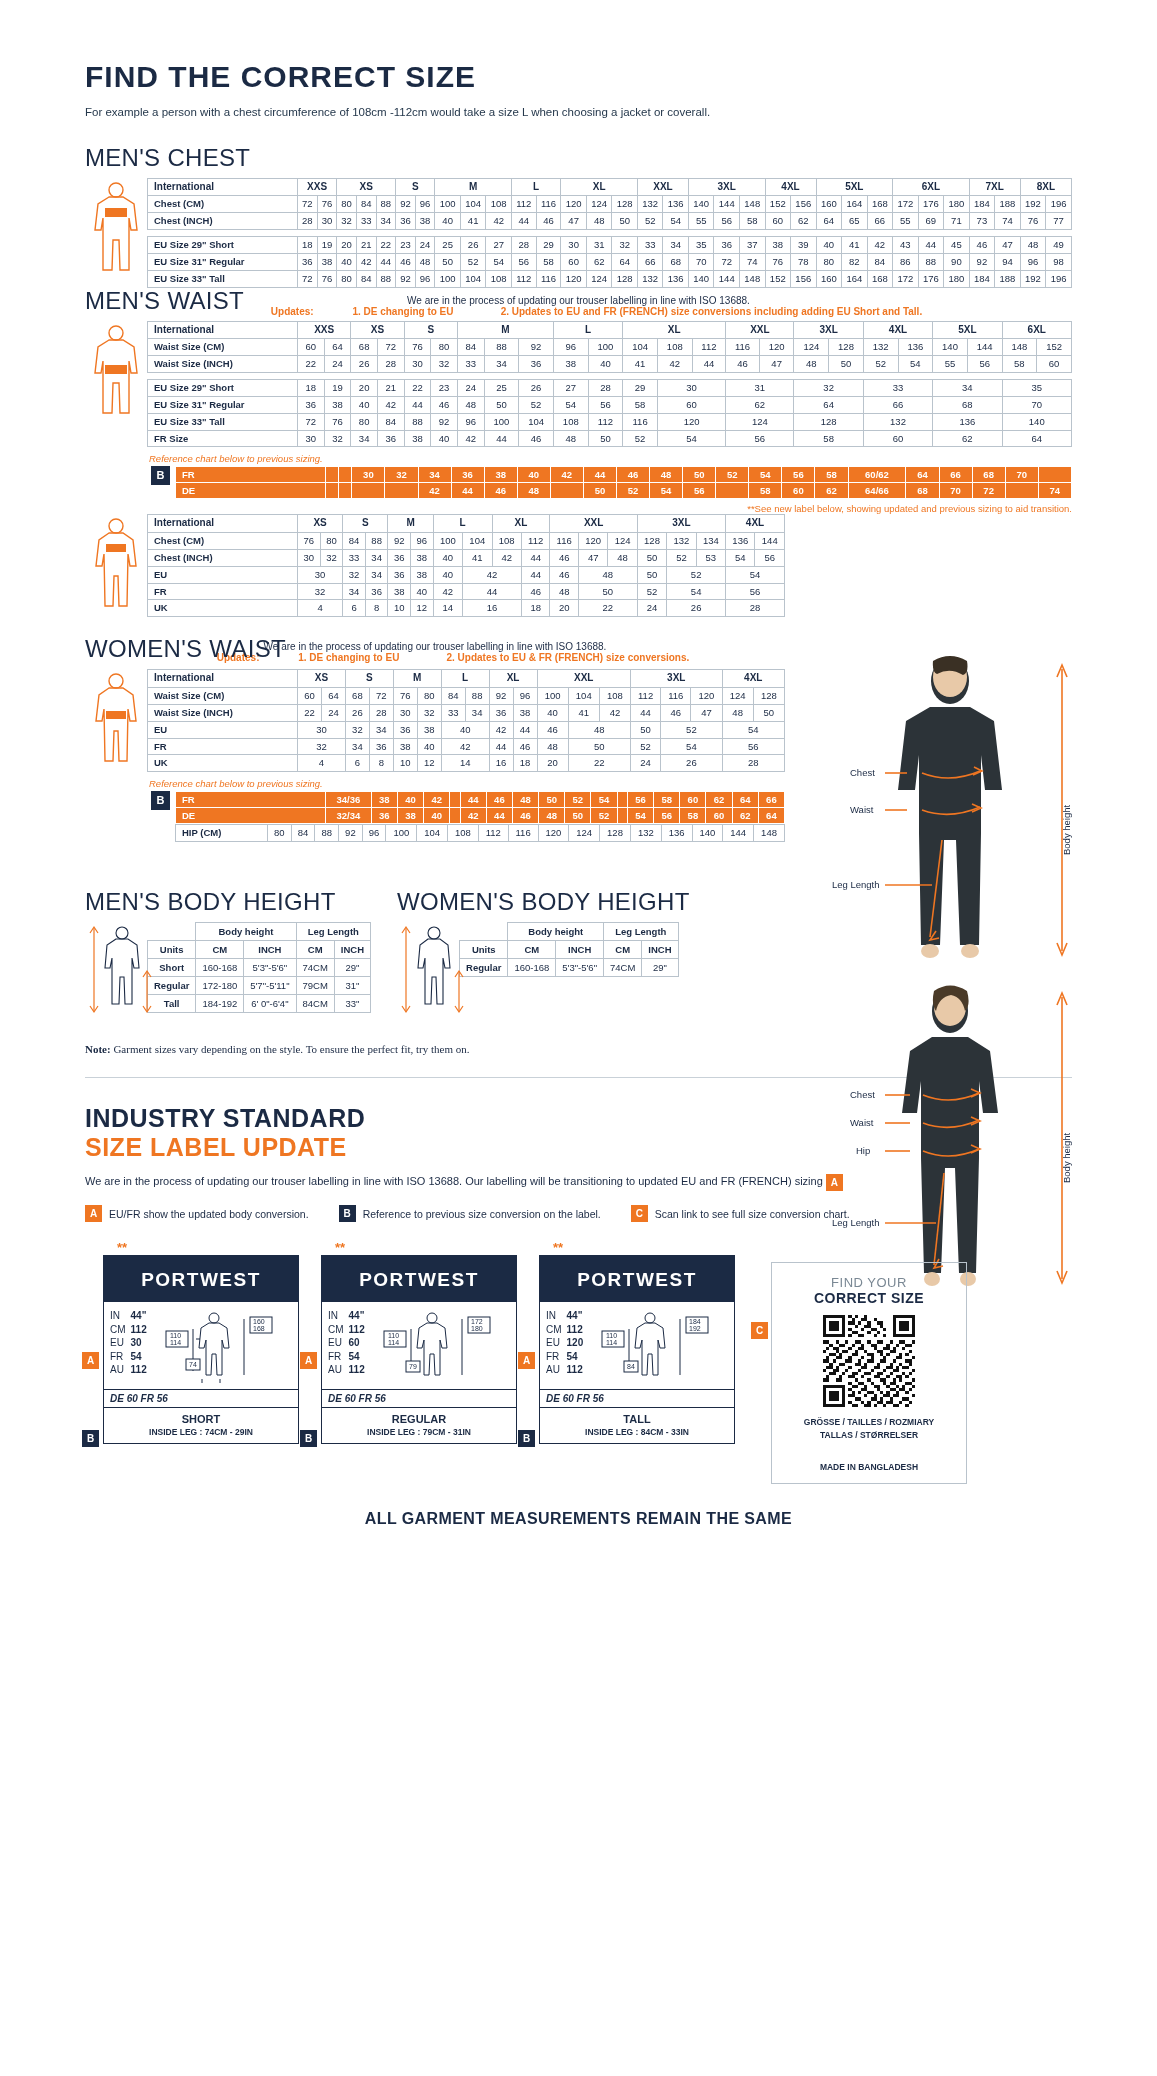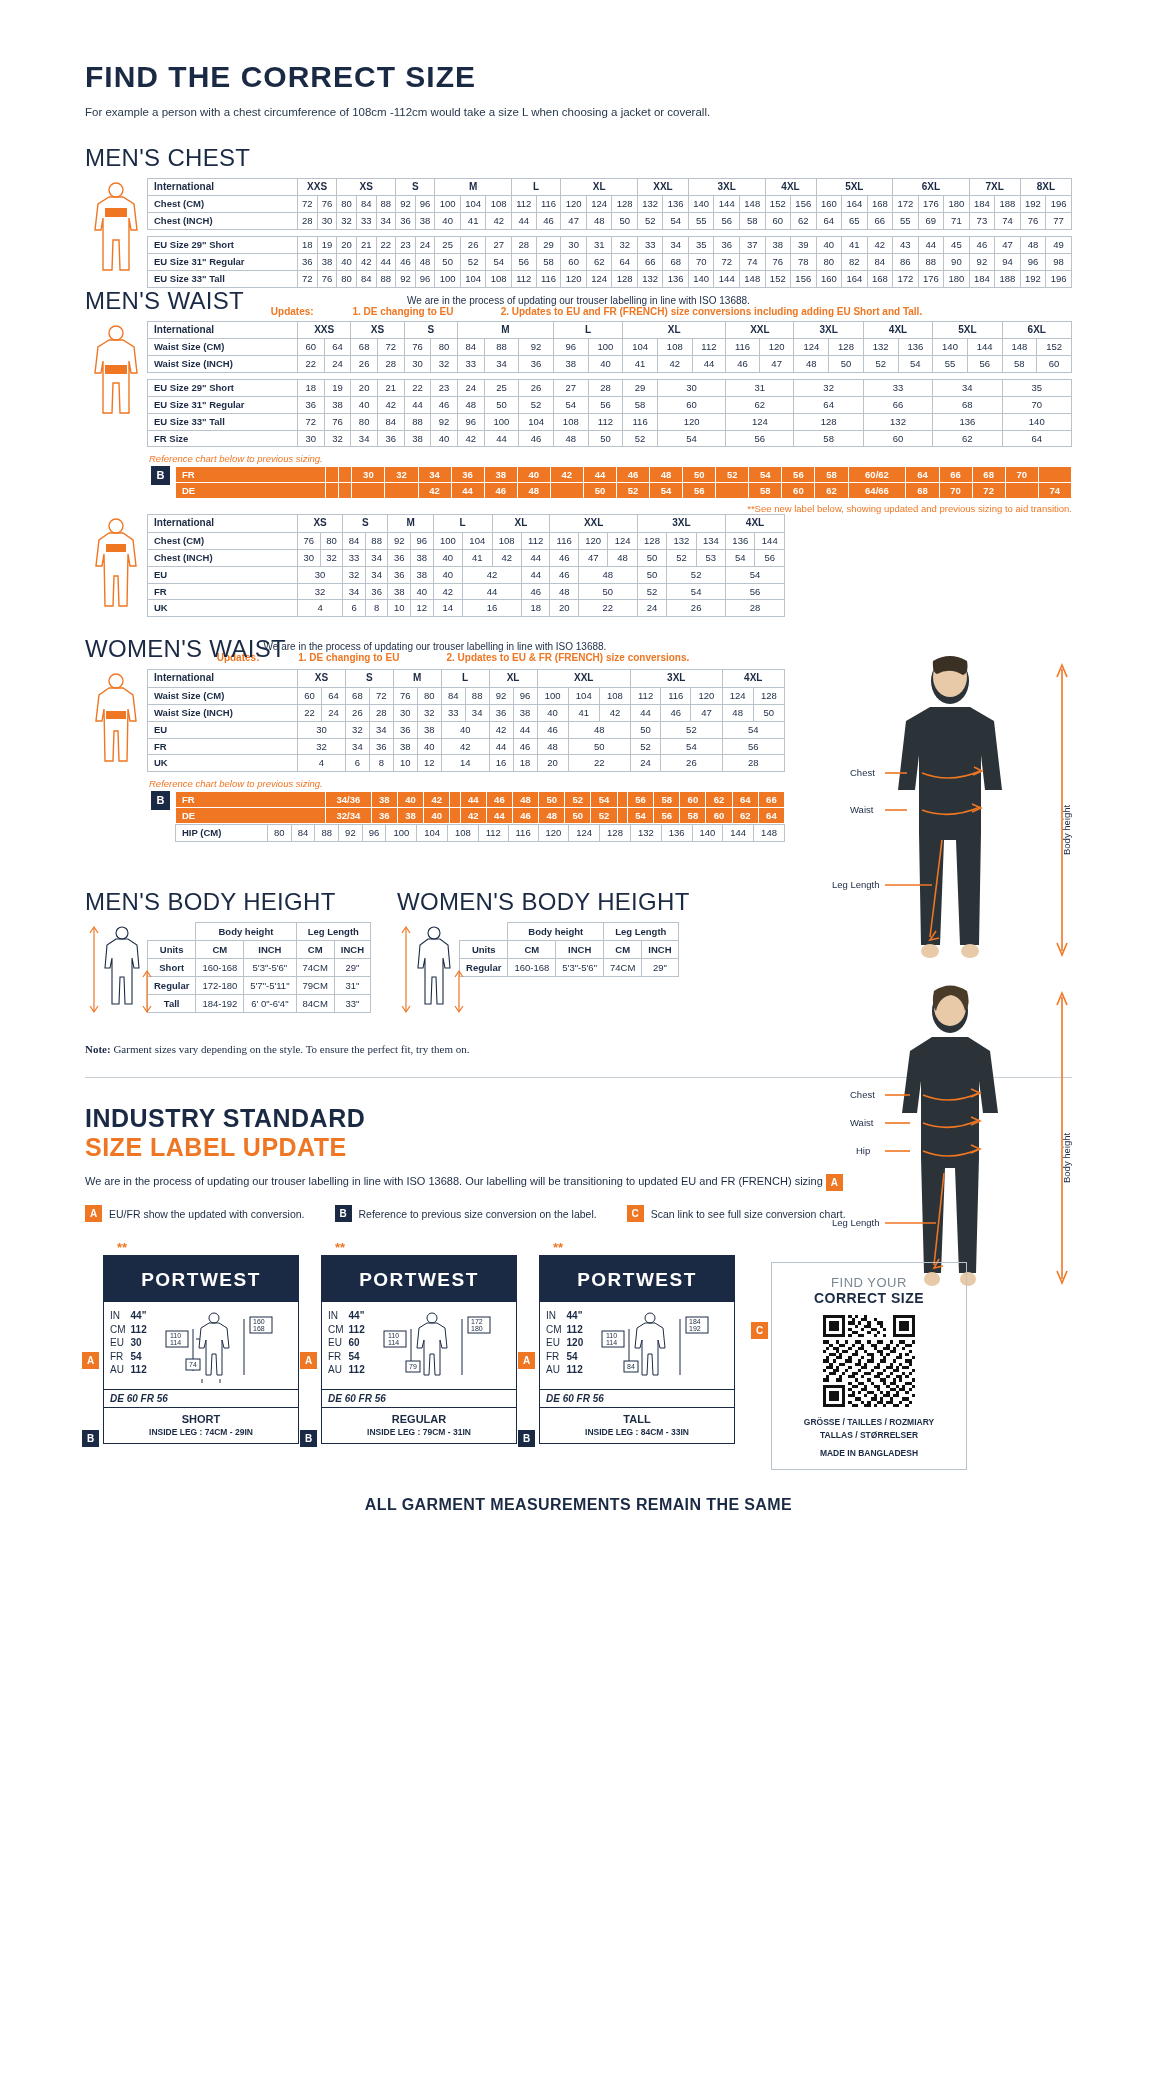--- a/index.html
+++ b/index.html
@@ -1122,21 +1122,21 @@
   <div class="ind-title">INDUSTRY STANDARD</div>
   <div class="ind-sub">SIZE LABEL UPDATE</div>
   <div class="ind-line">
     <span>We are in the process of updating our trouser labelling in line with ISO 13688. Our labelling will be transitioning to updated EU and FR (FRENCH) sizing</span>
     <span class="abadge">A</span>
   </div>
 
   <div class="legend-row">
     <div class="legend-item">
       <span class="abadge">A</span>
-      <span>EU/FR show the updated with conversion.</span>
+      <span>EU/FR show the updated body conversion.</span>
     </div>
     <div class="legend-item">
       <span class="nbadge">B</span>
       <span>Reference to previous size conversion on the label.</span>
     </div>
     <div class="legend-item">
       <span class="abadge">C</span>
       <span>Scan link to see full size conversion chart.</span>
     </div>
   </div>
@@ -1541,21 +1541,21 @@
                 <rect x="16" y="28" width="1" height="1"></rect>
               <rect x="19" y="28" width="1" height="1"></rect>
                 <rect x="22" y="28" width="2" height="1"></rect>
                 <rect x="26" y="28" width="1" height="1"></rect>
             </g>
           </svg>
         </div>
         <div class="qr-foot">
           <div>GRÖSSE / TAILLES / ROZMIARY</div>
           <div>TALLAS / STØRRELSER</div>
-          <div style="margin-top:5px;">MADE IN BANGLADESH</div>
+          <div style="margin-top:19px;">MADE IN BANGLADESH</div>
         </div>
       </div>
     </div>
   </div>
 
   <div class="footer-1">ALL GARMENT MEASUREMENTS REMAIN THE SAME</div>
 
 </div>
 
 </body></html>

